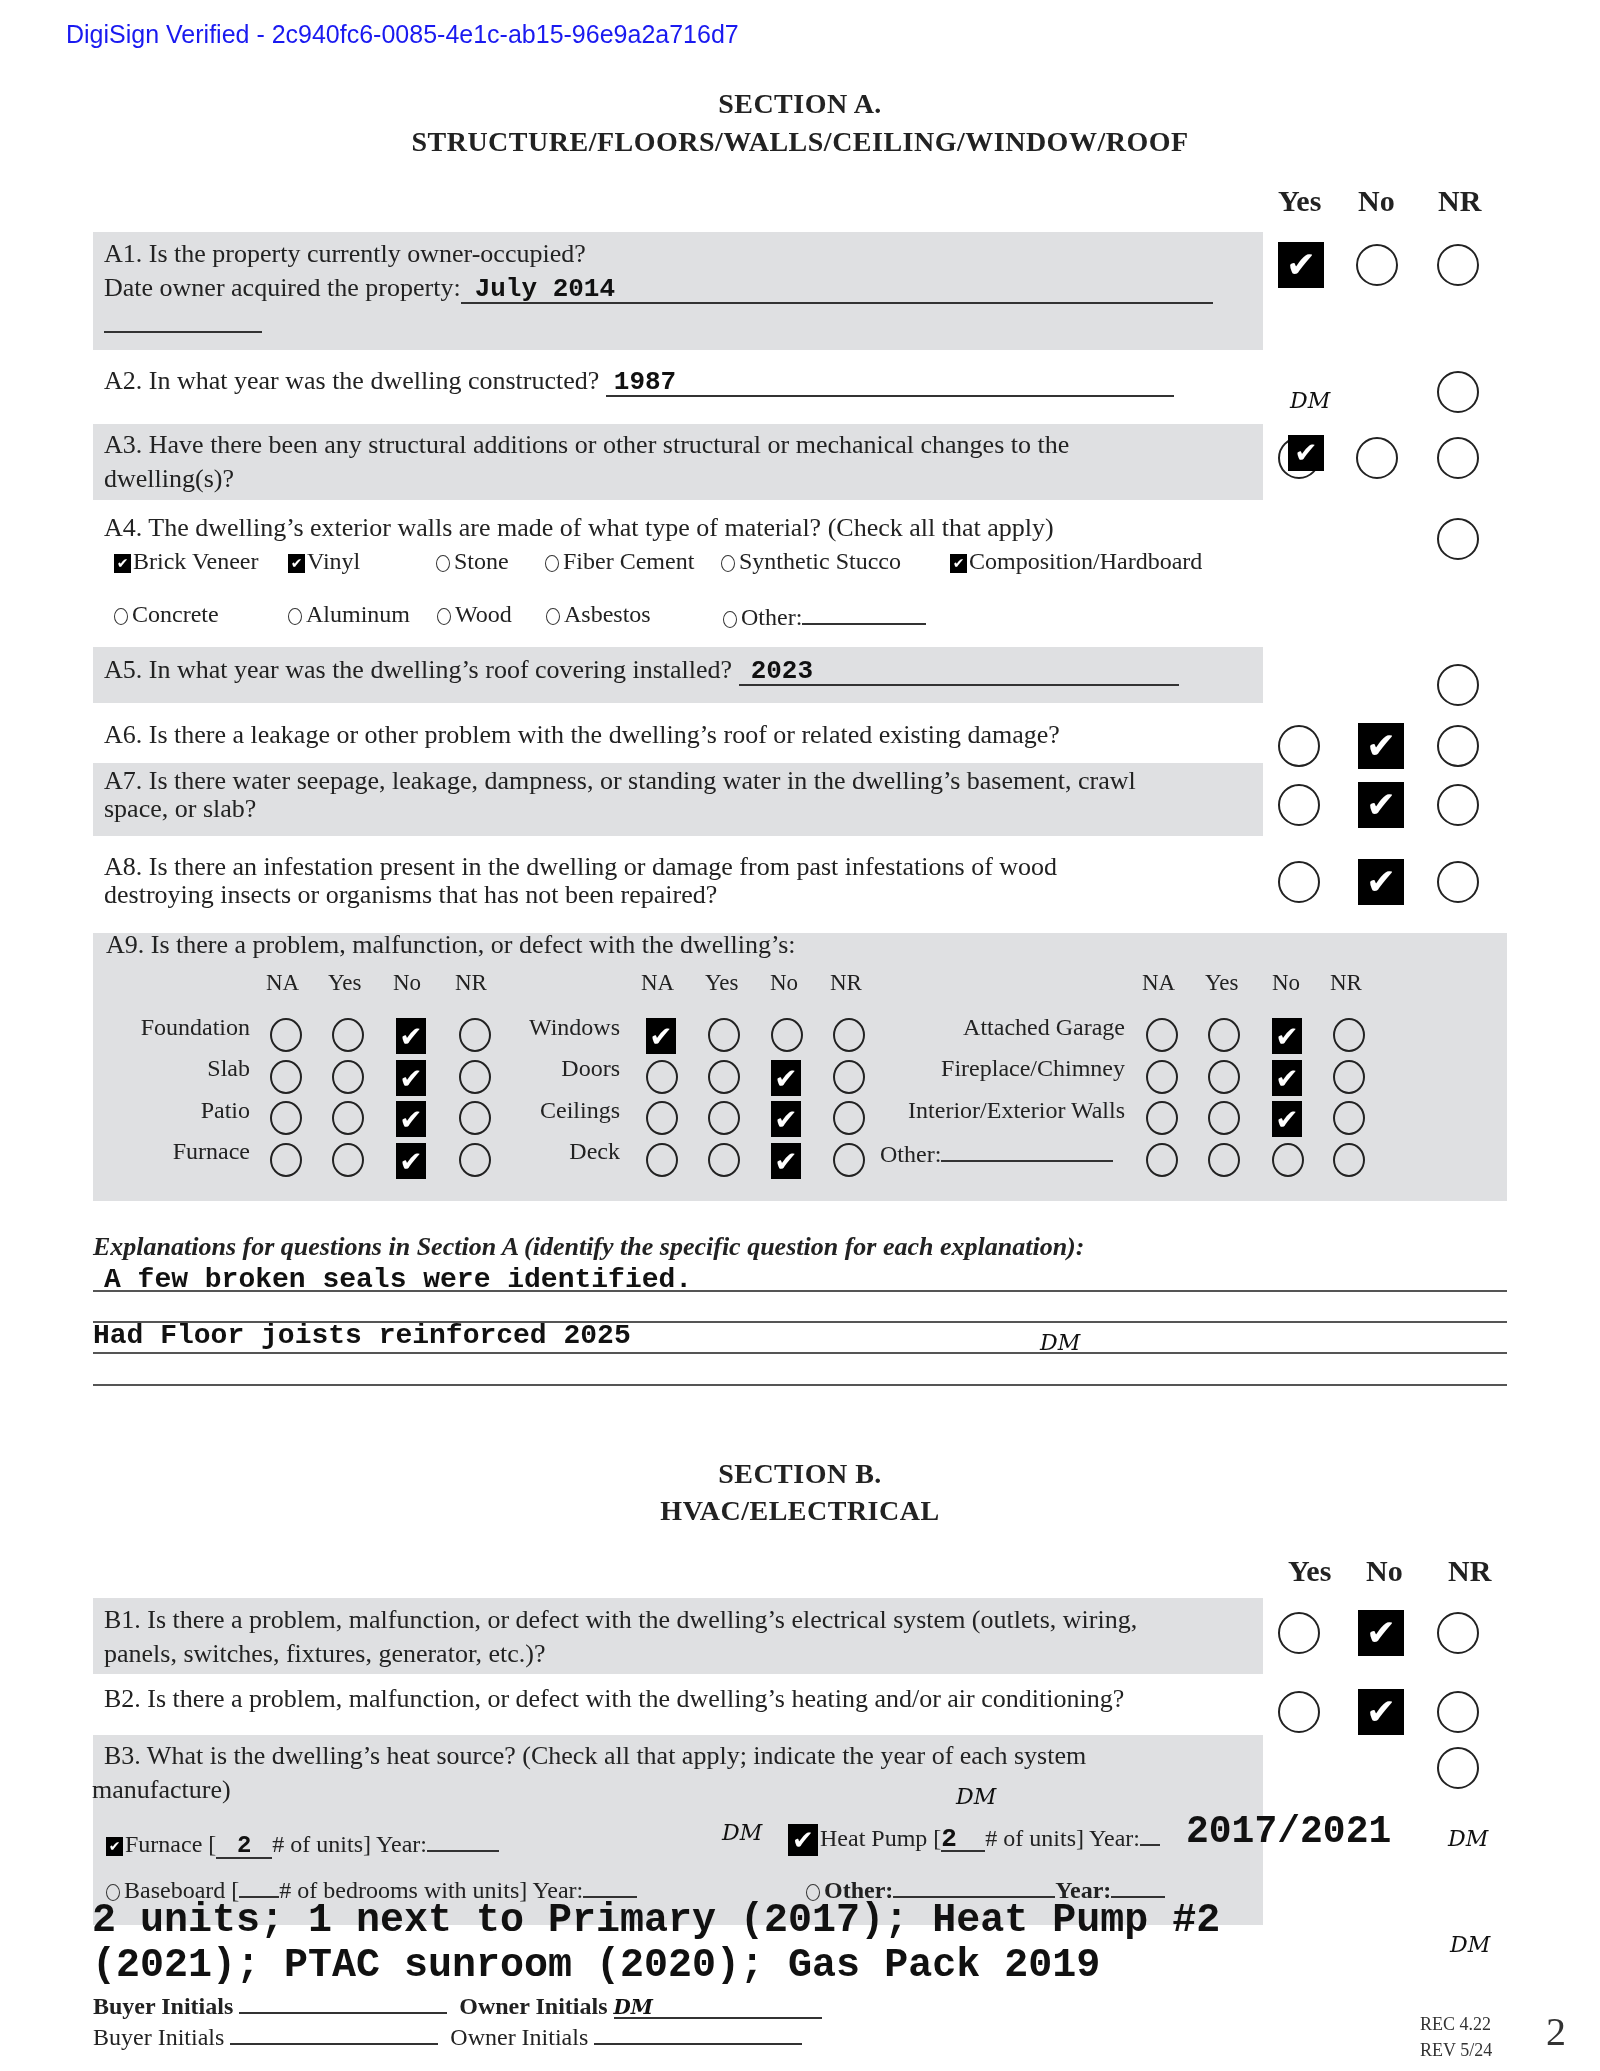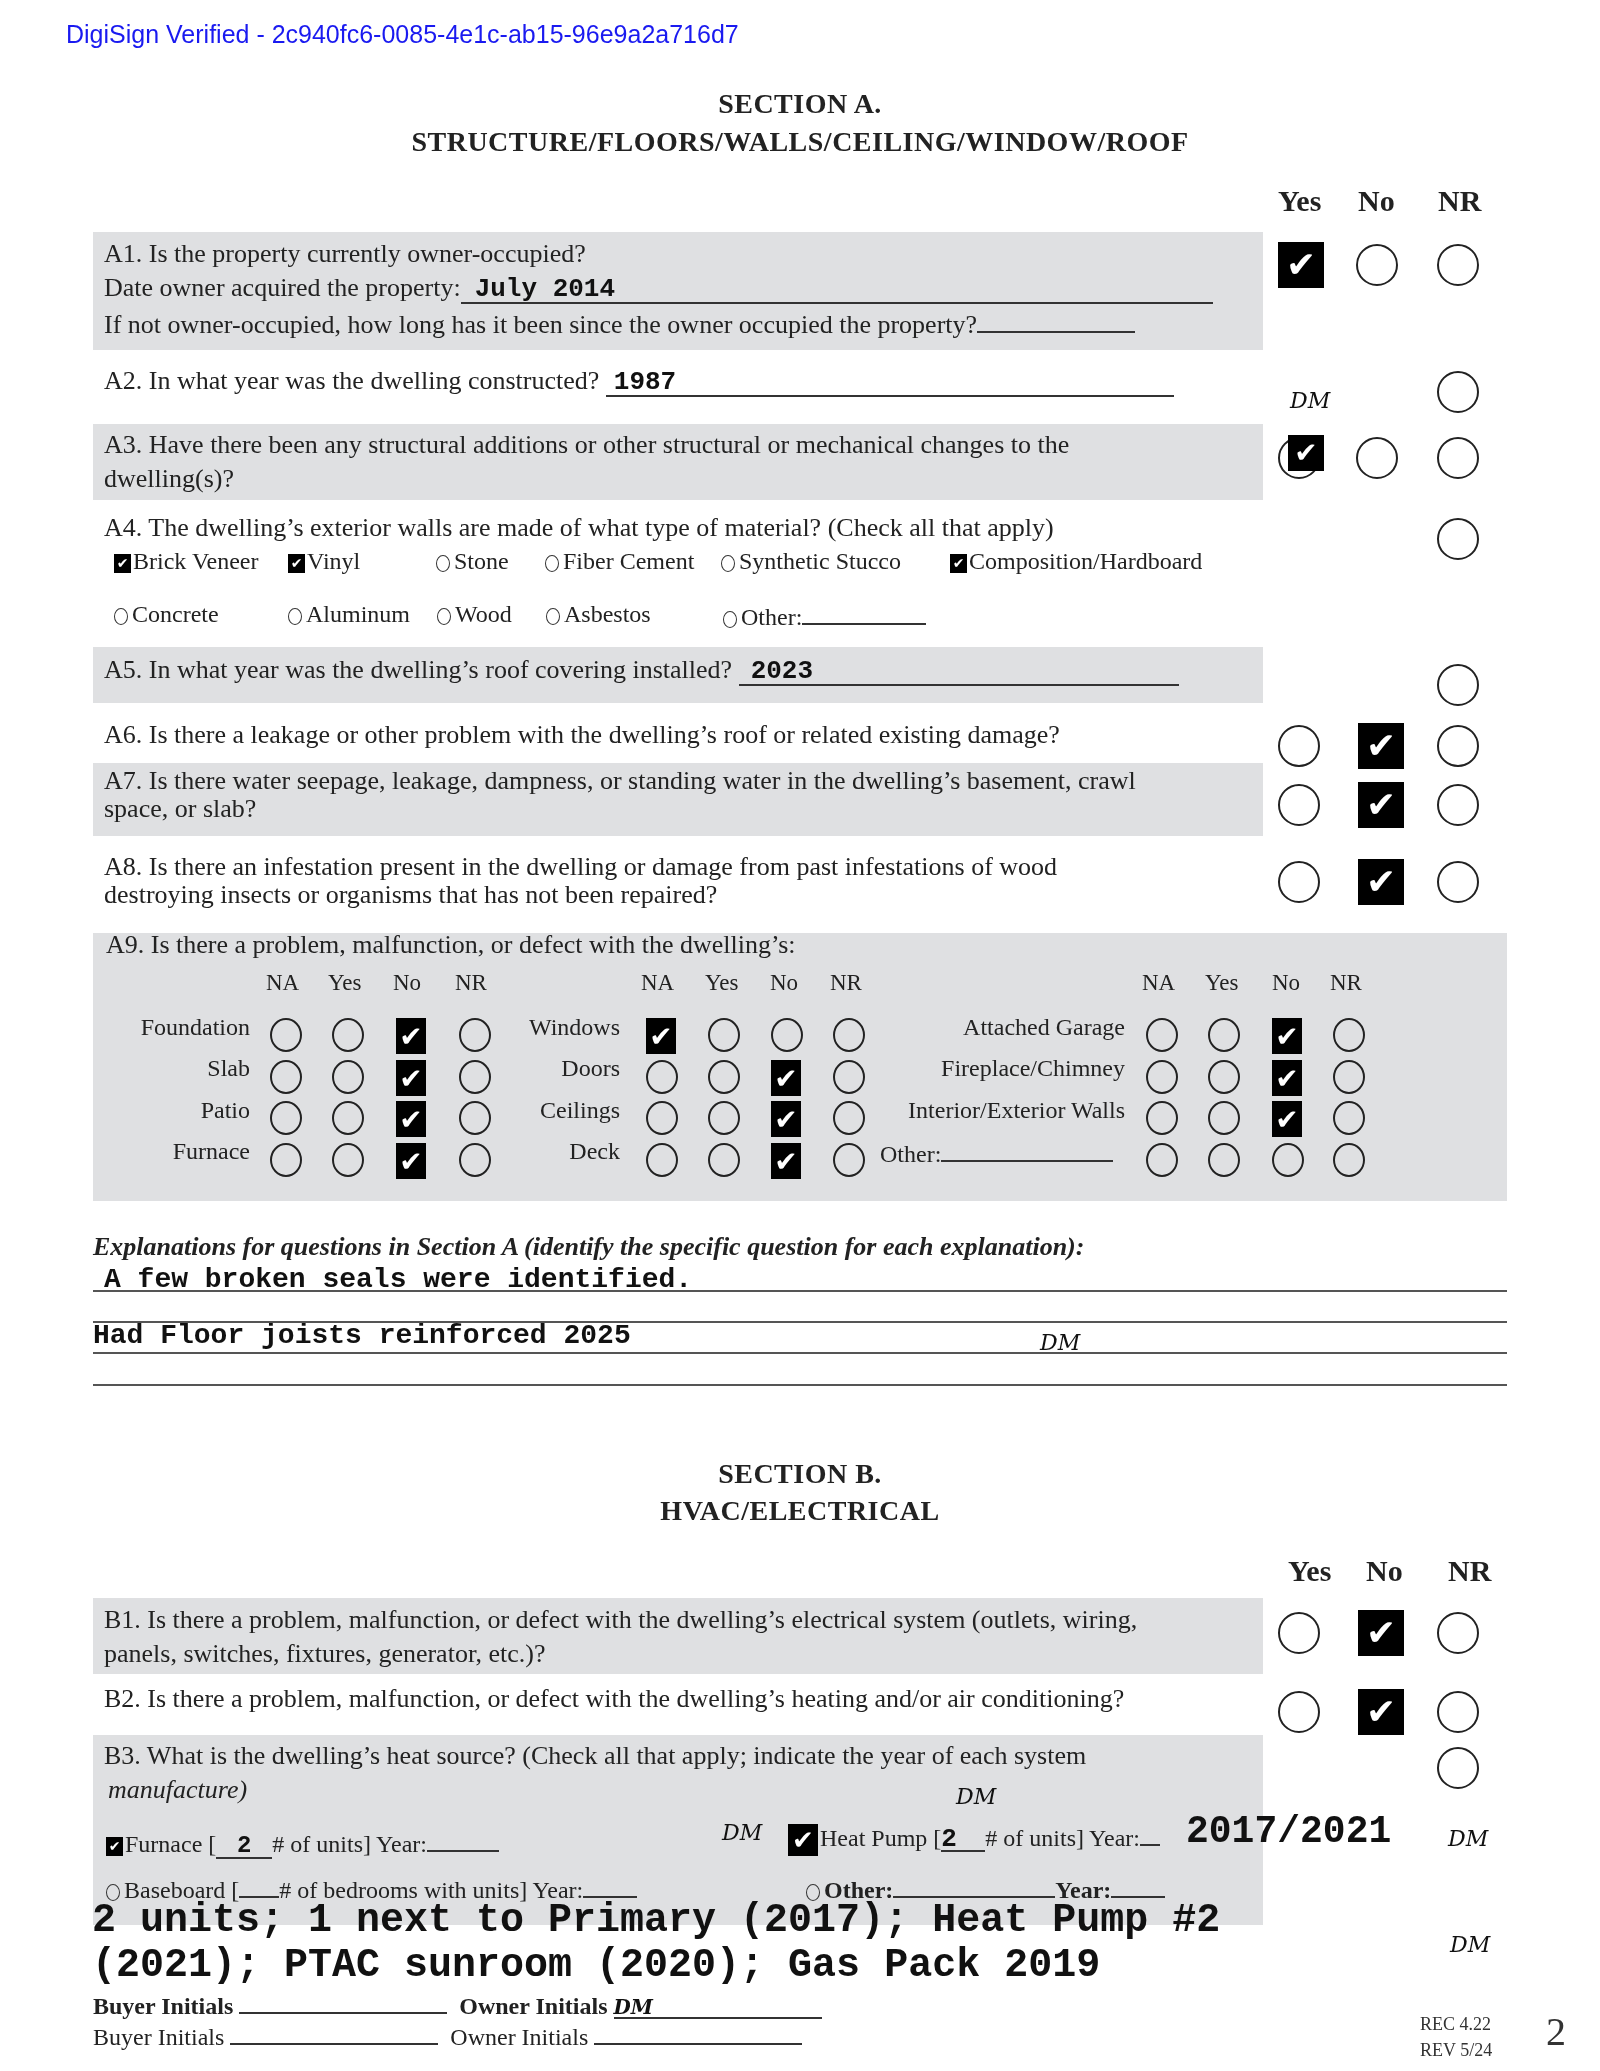--- a/index.html
+++ b/index.html
@@ -36,21 +36,21 @@
 <div class="abs colhdr" style="left:1278px;top:184px;">Yes</div>
 <div class="abs colhdr" style="left:1358px;top:184px;">No</div>
 <div class="abs colhdr" style="left:1438px;top:184px;">NR</div>
 
 <div class="abs band" style="left:93px;top:232px;width:1170px;height:118px;"></div>
 <div class="abs q" style="left:104px;top:237px;">A1. Is the property currently owner-occupied?</div>
 <div class="abs q" style="left:104px;top:271px;">
   <span>Date owner acquired the property:</span><span class="uline fill" style="width:738px;line-height:26px;padding-left:14px;">July 2014</span>
 </div>
 <div class="abs q" style="left:104px;top:305px;">
-  <span>If not owner-occupied, how long has it been since the owner occupied the property?</span><span class="uline" style="width:158px;height:26px;"></span>
+  <span class="uline" style="width:158px;height:26px;"></span>
 </div>
 <div class="abs chk" style="left:1278px;top:242px;">
     <span>✔</span>
   </div>
 <div class="abs circ" style="left:1356px;top:244px;"></div>
 <div class="abs circ" style="left:1437px;top:244px;"></div>
 
 <div class="abs q" style="left:104px;top:364px;">
   <span>A2. In what year was the dwelling constructed?</span>
   <span class="uline fill" style="width:560px;line-height:26px;padding-left:8px;">1987</span>
@@ -250,21 +250,21 @@
 
 <div class="abs q" style="left:104px;top:1682px;">B2. Is there a problem, malfunction, or defect with the dwelling’s heating and/or air conditioning?</div>
 <div class="abs circ" style="left:1278px;top:1691px;"></div>
 <div class="abs chk" style="left:1358px;top:1689px;">
     <span>✔</span>
   </div>
 <div class="abs circ" style="left:1437px;top:1691px;"></div>
 
 <div class="abs band" style="left:93px;top:1735px;width:1170px;height:190px;"></div>
 <div class="abs q" style="left:104px;top:1739px;">B3. What is the dwelling’s heat source? (Check all that apply; indicate the year of each system</div>
-<div class="abs q" style="left:108px;top:1773px;font-style:italic;">manufacture)</div>
+<div class="abs q" style="left:92px;top:1773px;">manufacture)</div>
 <div class="abs circ" style="left:1437px;top:1747px;"></div>
 
 <div class="abs opt" style="left:106px;top:1828px;">
   <span class="small-chk">✔</span><span>Furnace [</span><span class="uline fill" style="width:56px;font-size:24px;line-height:22px;text-align:center;">2</span><span># of units] Year:</span><span class="uline" style="width:72px;height:22px;"></span>
 </div>
 <div class="abs init" style="left:722px;top:1820px;">DM</div>
 <div class="abs init" style="left:956px;top:1784px;">DM</div>
 <div class="abs opt" style="left:788px;top:1822px;">
   <span class="small-chk" style="width:30px;height:32px;font-size:26px;line-height:32px;">✔</span><span>Heat Pump [</span><span class="uline fill" style="width:44px;font-size:26px;line-height:22px;">2</span><span># of units] Year:</span><span class="uline" style="width:20px;height:22px;"></span>
 </div>

